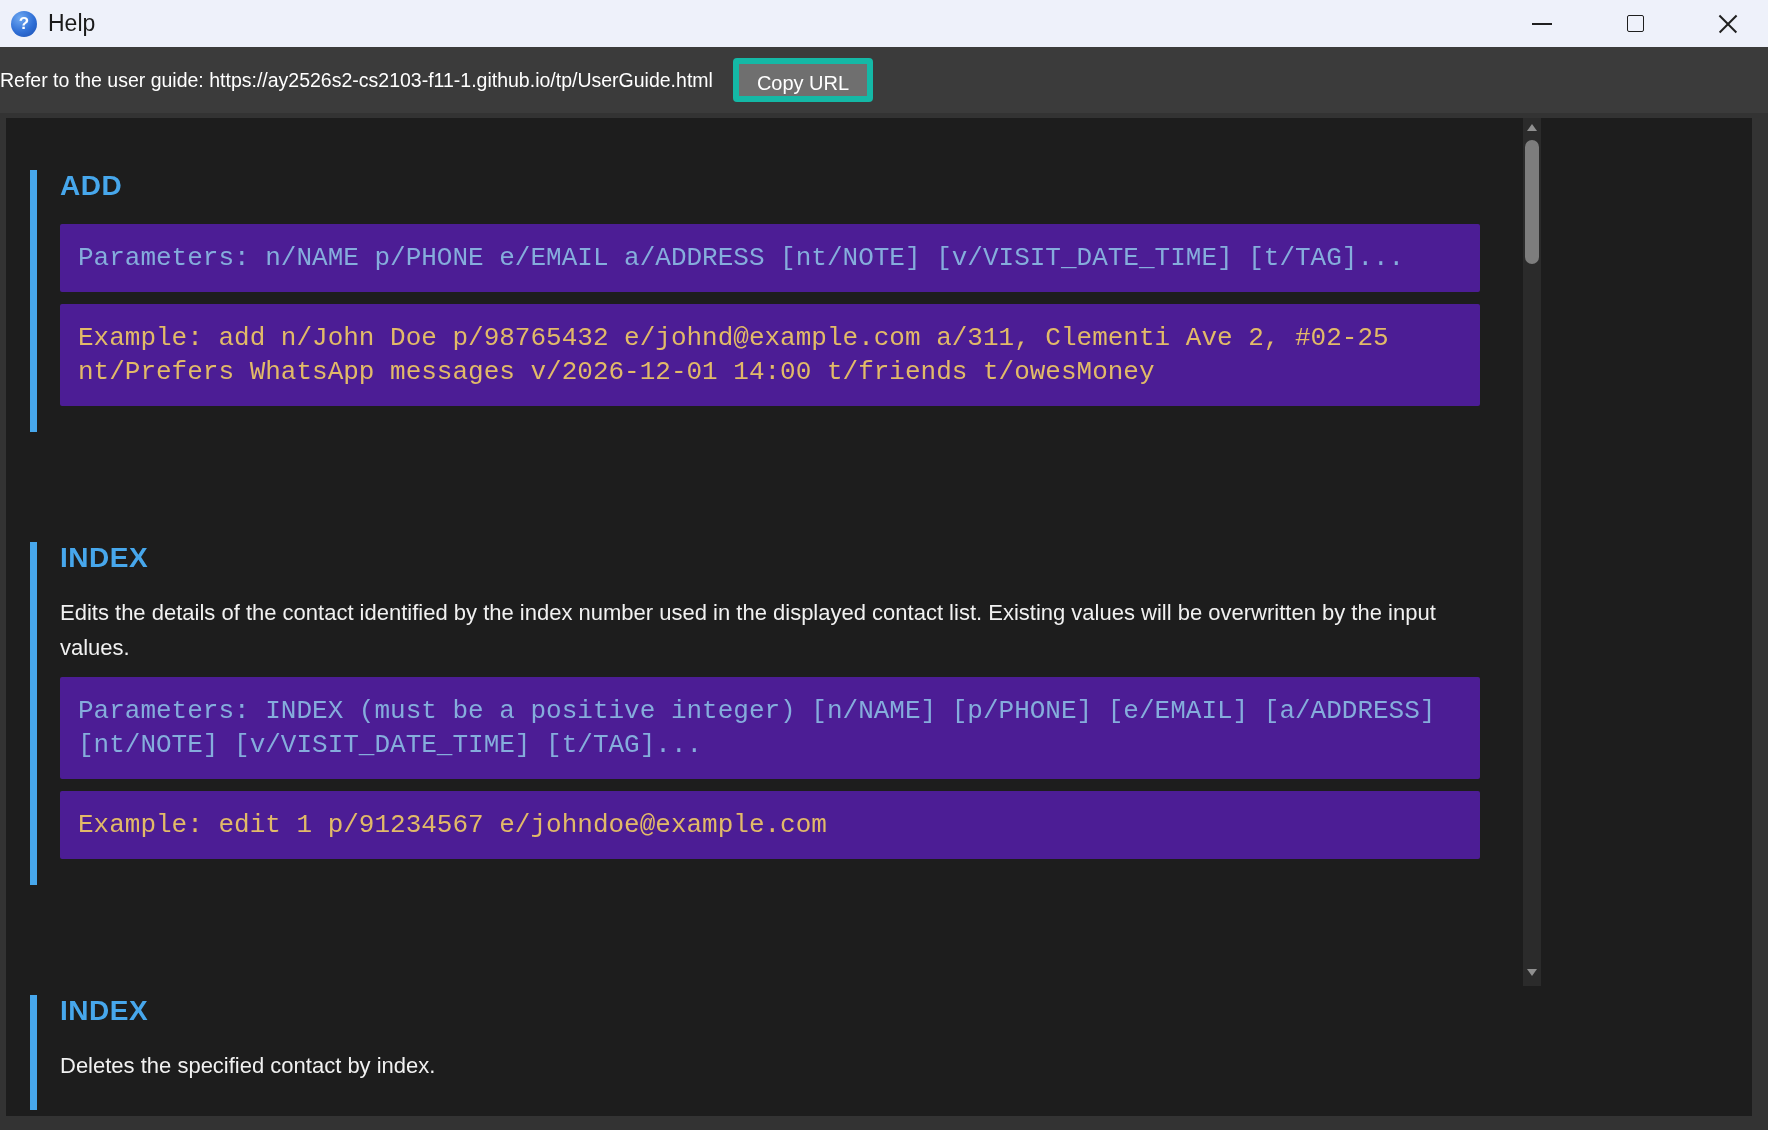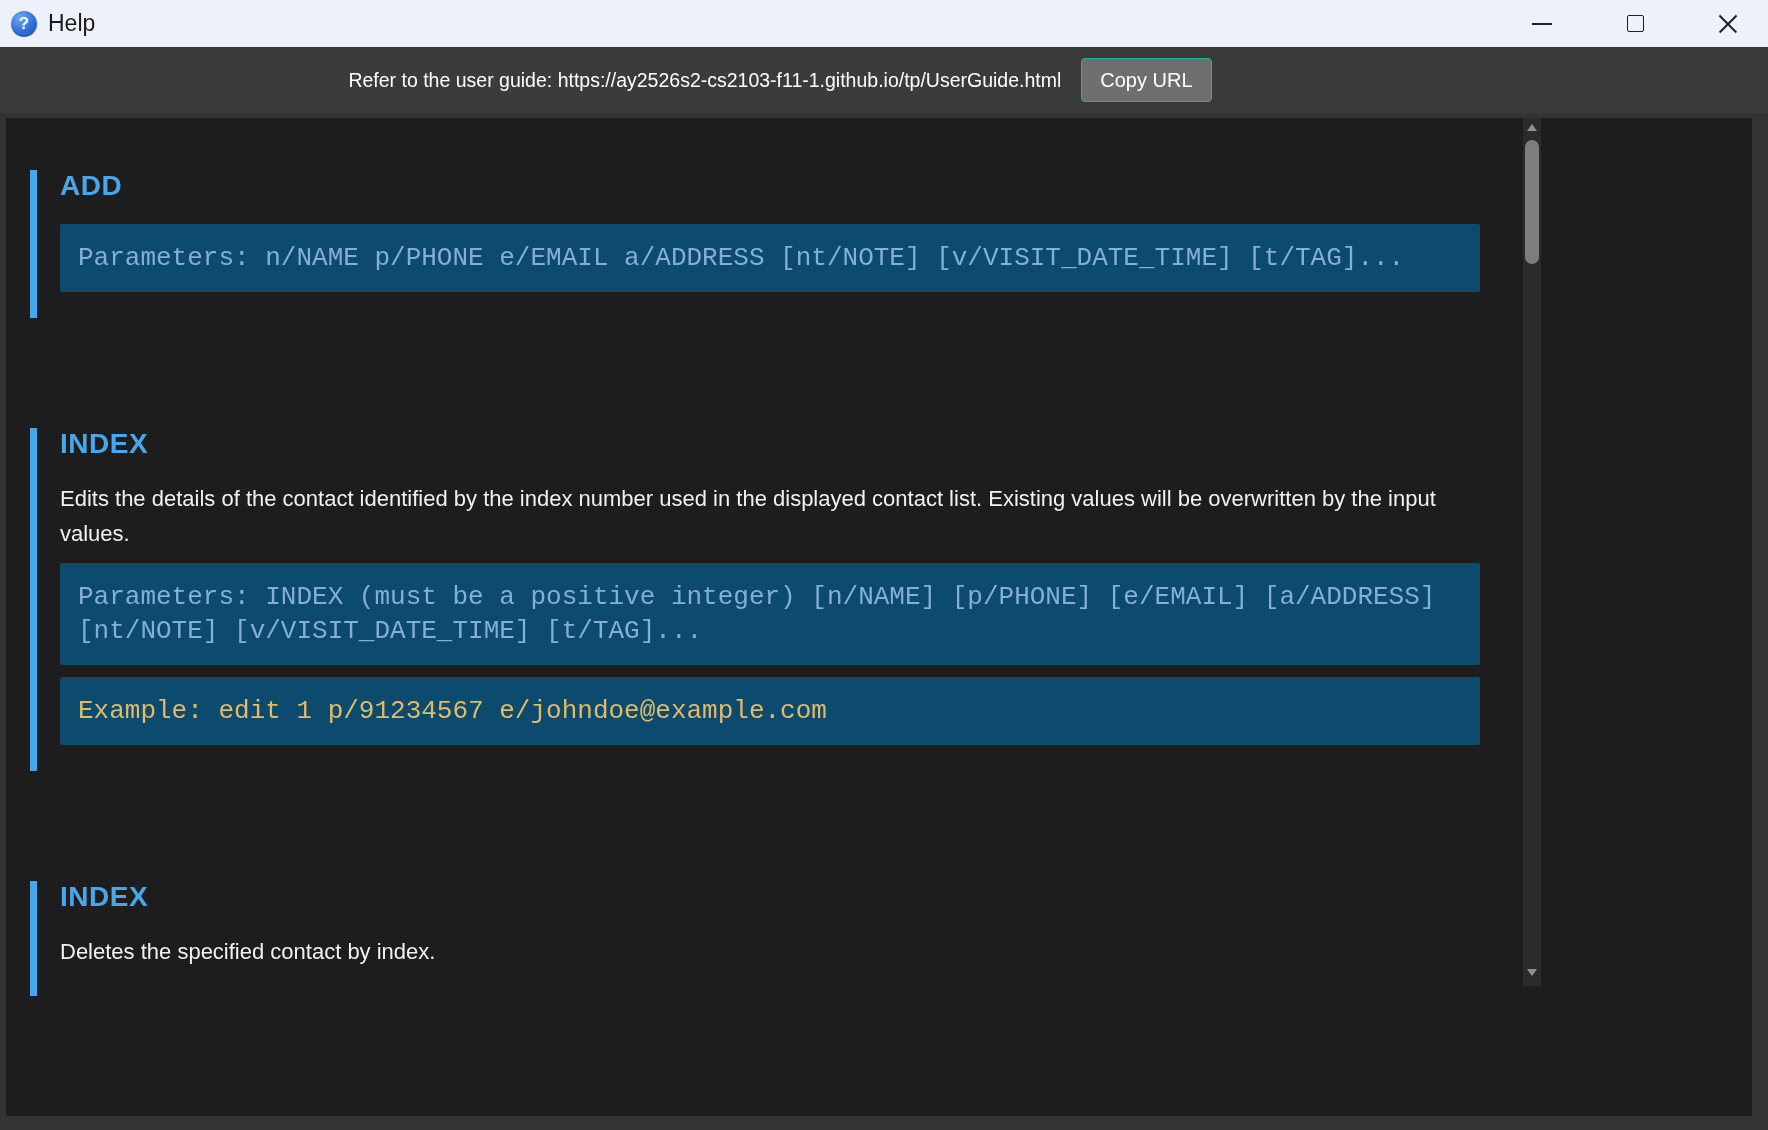--- a/index.html
+++ b/index.html
@@ -26,25 +26,25 @@
   .glyph-close{ position:relative; width:22px; height:22px; display:block; }
   .glyph-close::before,.glyph-close::after{
     content:""; position:absolute; left:-1px; top:10px; width:24px; height:1.7px; background:#1f1f1f;
   }
   .glyph-close::before{ transform:rotate(45deg); }
   .glyph-close::after{ transform:rotate(-45deg); }
 
   
   .header{
     height:66px; background:#3b3b3b; display:flex; align-items:center;
-    justify-content:center; gap:20px; padding-right:208px;
+    gap:20px; padding-right:208px;
   }
   .header-text{ color:#fff; font-size:19.5px; }
   .copy-btn{
-    background:#6f6f6f; color:#fff; border:1px solid #14b8a6; border-radius:4px;
+    background:#6f6f6f; color:#fff; border:6px solid #14b8a6; border-radius:4px;
     font-size:20px; font-family:"Liberation Sans", sans-serif;
     padding:8px 18px; height:44px; cursor:default;
   }
 
   
   .content-outer{ position:relative; height:1017px; background:#333; }
   .panel{
     position:absolute; left:6px; right:16px; top:5px; height:998px;
     background:#1d1d1d; overflow:hidden;
   }
@@ -54,21 +54,21 @@
     border-left:7px solid #47a7ec; padding:0 0 26px 23px; margin-bottom:110px;
   }
   .section h2{
     color:#47a7ec; font-size:28px; line-height:32px; font-weight:bold;
     letter-spacing:.5px; margin-bottom:22px;
   }
   .desc{
     color:#f1f1f1; font-size:22px; line-height:34.5px; max-width:1400px;
   }
   .codebox{
-    background:#0c4a6e; border-radius:2px; margin-top:12px;
+    background:#4c1d95; border-radius:2px; margin-top:12px;
     padding:17px 18px; font-family:"Liberation Mono","DejaVu Sans Mono",monospace;
     font-size:26px; line-height:34px; letter-spacing:0;
   }
   .codebox.params{ color:#85addc; }
   .codebox.example{ color:#e2ba68; }
 
   
   .scrollbar{
     position:absolute; top:0; right:211px; width:18px; height:868px;
     background:#2b2b2b;
@@ -109,20 +109,21 @@
   <button class="copy-btn">Copy URL</button>
 </div>
 
 <div class="content-outer">
   <div class="panel">
     <div class="scroll-content">
 
       <div class="section">
         <h2>ADD</h2>
         <div class="codebox params">Parameters: n/NAME p/PHONE e/EMAIL a/ADDRESS [nt/NOTE] [v/VISIT_DATE_TIME] [t/TAG]...</div>
+        <div class="codebox example">Example: add n/John Doe p/98765432 e/johnd@example.com a/311, Clementi Ave 2, #02-25 nt/Prefers WhatsApp messages v/2026-12-01 14:00 t/friends t/owesMoney</div>
       </div>
 
       <div class="section">
         <h2>INDEX</h2>
         <p class="desc">Edits the details of the contact identified by the index number used in the displayed contact list. Existing values will be overwritten by the input values.</p>
         <div class="codebox params">Parameters: INDEX (must be a positive integer) [n/NAME] [p/PHONE] [e/EMAIL] [a/ADDRESS] [nt/NOTE] [v/VISIT_DATE_TIME] [t/TAG]...</div>
         <div class="codebox example">Example: edit 1 p/91234567 e/johndoe@example.com</div>
       </div>
 
       <div class="section">

